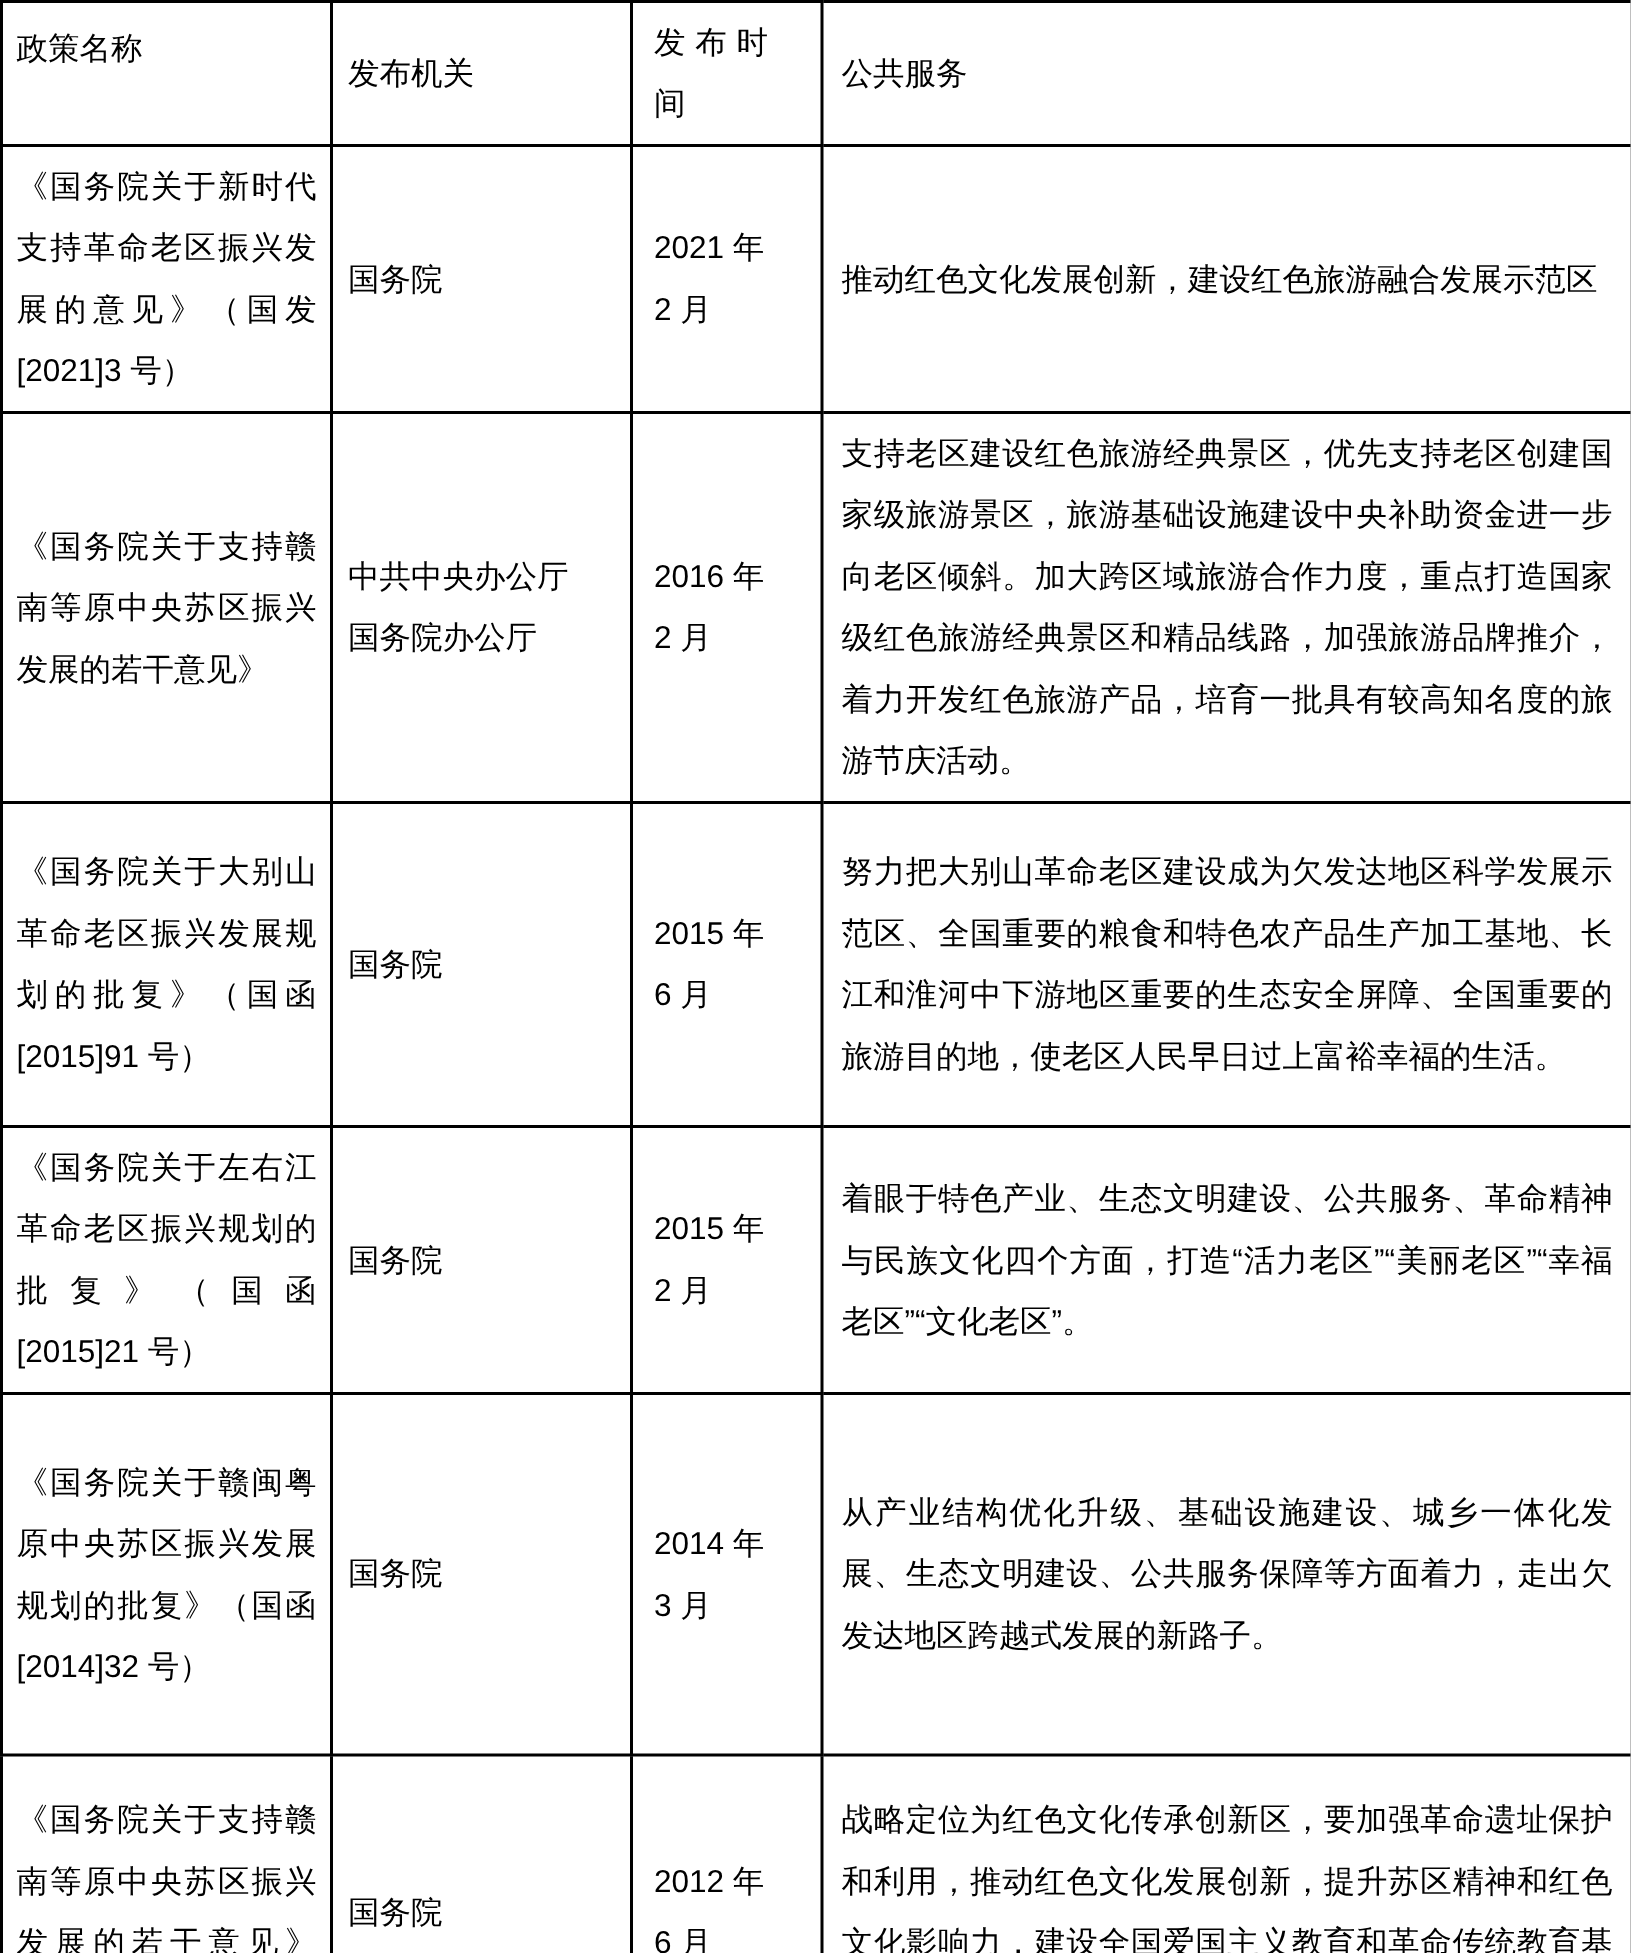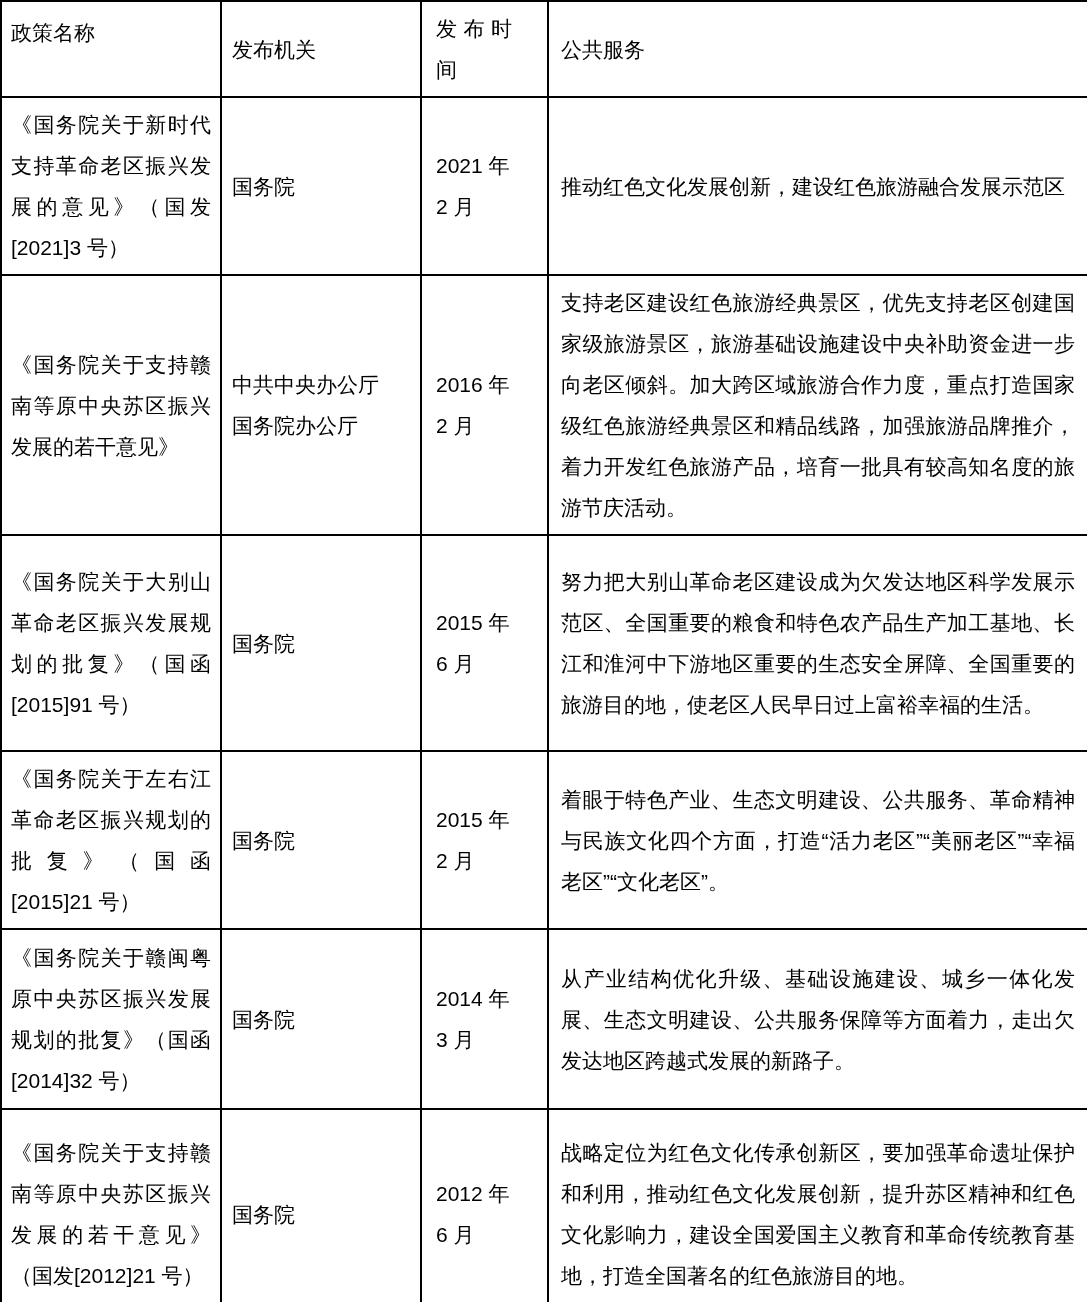--- a/index.html
+++ b/index.html
@@ -41,21 +41,21 @@
   .date-header-inner {
     display: block;
     width: 76px;
     text-align: justify;
   }
   .row-h  { height: 84px; }
   .row-1  { height: 165px; }
   .row-2  { height: 247px; }
   .row-3  { height: 216px; margin-top: 24px; }
   .row-4  { height: 165px; }
-  .row-5  { height: 180px; }
+  .row-5  { height: 241px; }
   .row-6  { height: 210px; }
 </style>
 </head>
 <body>
 
 <table class="policy-table">
   <colgroup>
     <col class="c-name">
       <col class="c-agency">
       <col class="c-date">

